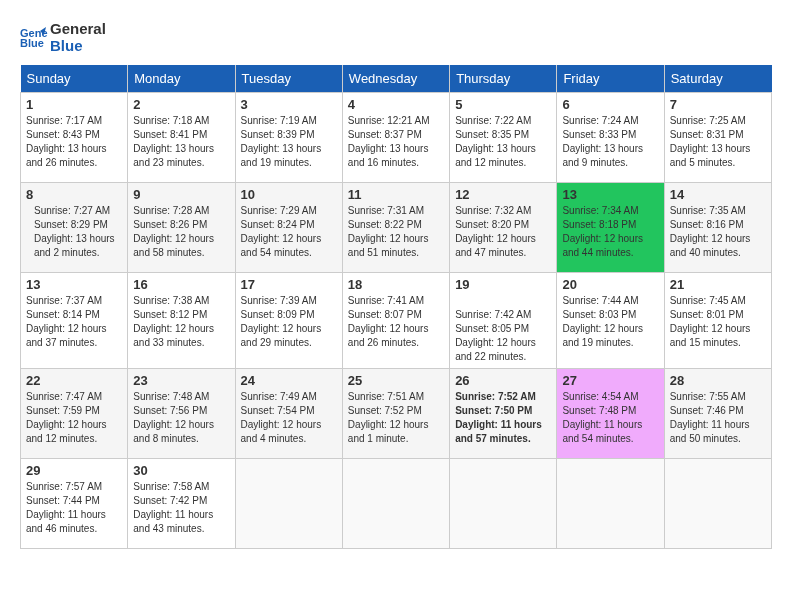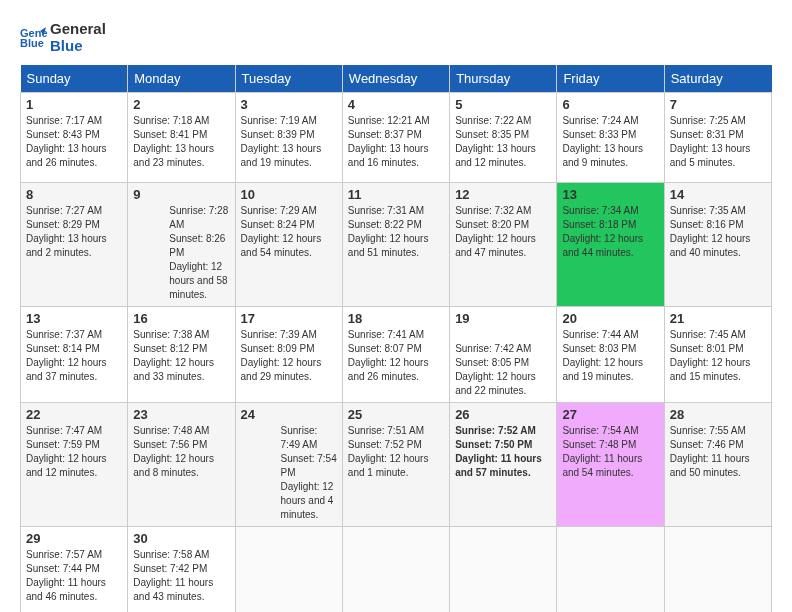--- a/index.html
+++ b/index.html
@@ -154,27 +154,27 @@
         <td style="background: rgb(255, 255, 255);">
           <span class="day-num">7</span>
           <div class="info" style="white-space: pre-line;">Sunrise: 7:25 AM
 Sunset: 8:31 PM
 Daylight: 13 hours and 5 minutes.</div>
         </td>
       </tr>
       <tr>
         <td style="background: rgb(245, 245, 245);">
           <span class="day-num">8</span>
-          <div class="info" style="white-space: pre-line;">Sunrise: 7:27 AM
+          <div class="info" style="white-space: pre-line; margin-left: 8px;">Sunrise: 7:27 AM
 Sunset: 8:29 PM
 Daylight: 13 hours and 2 minutes.</div>
         </td>
         <td style="background: rgb(245, 245, 245);">
           <span class="day-num">9</span>
-          <div class="info" style="white-space: pre-line; margin-left: 36px;">Sunrise: 7:28 AM
+          <div class="info" style="white-space: pre-line;">Sunrise: 7:28 AM
 Sunset: 8:26 PM
 Daylight: 12 hours and 58 minutes.</div>
         </td>
         <td style="background: rgb(245, 245, 245);">
           <span class="day-num">10</span>
           <div class="info" style="white-space: pre-line;">Sunrise: 7:29 AM
 Sunset: 8:24 PM
 Daylight: 12 hours and 54 minutes.</div>
         </td>
         <td style="background: rgb(245, 245, 245);">
@@ -254,39 +254,39 @@
 Daylight: 12 hours and 12 minutes.</div>
         </td>
         <td style="background: rgb(245, 245, 245);">
           <span class="day-num">23</span>
           <div class="info" style="white-space: pre-line;">Sunrise: 7:48 AM
 Sunset: 7:56 PM
 Daylight: 12 hours and 8 minutes.</div>
         </td>
         <td style="background: rgb(245, 245, 245);">
           <span class="day-num">24</span>
-          <div class="info" style="white-space: pre-line; margin-left: 40px;">Sunrise: 7:49 AM
+          <div class="info" style="white-space: pre-line;">Sunrise: 7:49 AM
 Sunset: 7:54 PM
 Daylight: 12 hours and 4 minutes.</div>
         </td>
         <td style="background: rgb(245, 245, 245);">
           <span class="day-num">25</span>
           <div class="info" style="white-space: pre-line;">Sunrise: 7:51 AM
 Sunset: 7:52 PM
 Daylight: 12 hours and 1 minute.</div>
         </td>
         <td style="background: rgb(245, 245, 245);">
           <span class="day-num">26</span>
           <div class="info" style="white-space: pre-line; font-weight: bold;">Sunrise: 7:52 AM
 Sunset: 7:50 PM
 Daylight: 11 hours and 57 minutes.</div>
         </td>
         <td style="background: #f0abfc;">
           <span class="day-num">27</span>
-          <div class="info" style="white-space: pre-line;">Sunrise: 7:54 AM
+          <div class="info" style="white-space: pre-line;">Sunrise: 4:54 AM
 Sunset: 7:48 PM
 Daylight: 11 hours and 54 minutes.</div>
         </td>
         <td style="background: rgb(245, 245, 245);">
           <span class="day-num">28</span>
           <div class="info" style="white-space: pre-line;">Sunrise: 7:55 AM
 Sunset: 7:46 PM
 Daylight: 11 hours and 50 minutes.</div>
         </td>
       </tr>

